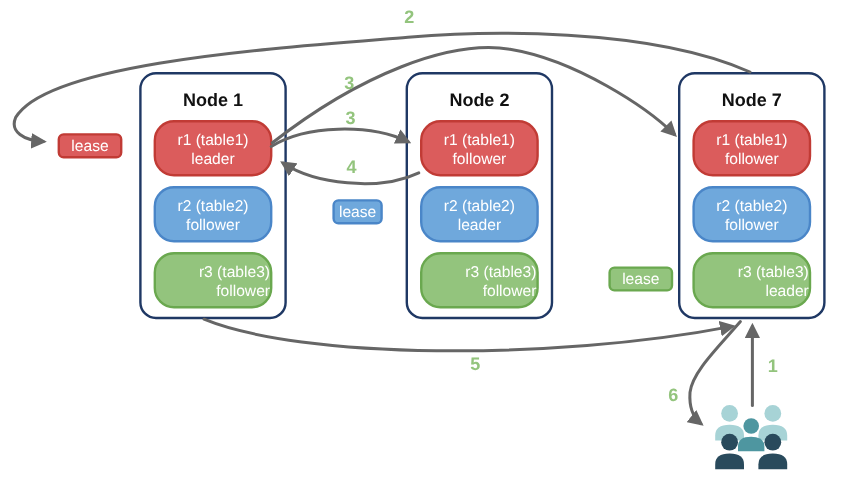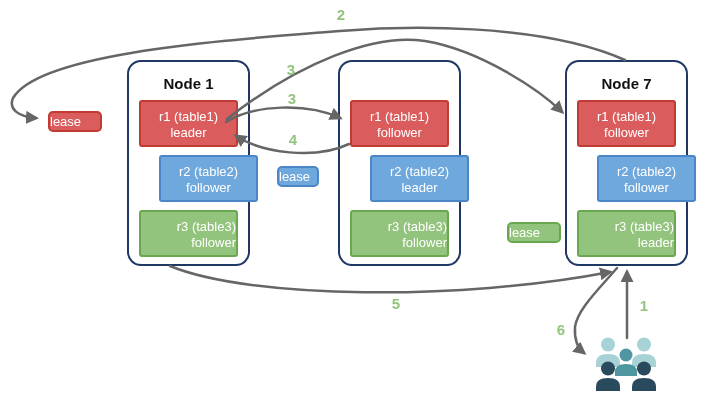--- a/index.html
+++ b/index.html
@@ -11,29 +11,29 @@
   }
   *{margin:0;padding:0;box-sizing:border-box;}
   html,body{background:#ffffff;}
   body{font-family:"Liberation Sans", sans-serif;}
   .stage{position:relative;width:704px;height:405px;background:#fff;overflow:hidden;}
   .arrows{position:absolute;left:0;top:0;width:704px;height:405px;z-index:5;pointer-events:none;}
   .node{position:absolute;top:60px;width:123px;height:206px;background:#fff;
         border:2px solid var(--node-border);border-radius:14px;z-index:1;}
   .node-title{position:absolute;top:13px;left:0;width:100%;text-align:center;
         font-size:15px;font-weight:bold;color:#111;}
-  .replica{position:absolute;left:10px;width:99px;height:47px;border-radius:3px;
+  .replica{position:absolute;left:10px;width:99px;height:47px;border-radius:17px;
         color:#fff;text-align:center;font-size:13px;line-height:16px;padding-top:7px;}
   .replica span{display:block;}
-  .r1{top:38px;} .r2{top:93px;margin-left:20px;} .r3{top:148px;}
+  .r1{top:38px;} .r2{top:93px;} .r3{top:148px;}
   .red{background:var(--red-fill);border:2px solid var(--red-border);}
   .blue{background:var(--blue-fill);border:2px solid var(--blue-border);}
   .green{background:var(--green-fill);border:2px solid var(--green-border);text-align:right;}
   .lease{position:absolute;height:21px;border-radius:5px;color:#fff;font-size:13px;
-        line-height:18px;text-align:left;z-index:6;}
+        line-height:18px;text-align:center;z-index:6;}
   .lease-red{left:48px;top:111px;width:54px;background:var(--red-fill);border:2px solid var(--red-border);}
   .lease-blue{left:277px;top:166px;width:42px;background:var(--blue-fill);border:2px solid var(--blue-border);}
   .lease-green{left:507px;top:222px;width:54px;background:var(--green-fill);border:2px solid var(--green-border);}
   .step{position:absolute;transform:translateX(-50%);font-size:15px;font-weight:bold;
         color:var(--step);z-index:6;}
   .users{position:absolute;left:593px;top:335px;z-index:2;}
 </style>
 </head>
 <body>
 
@@ -49,37 +49,38 @@
       <path d="M625,60 C540,22 400,26 340,31 C230,40 40,52 13,98 C8,110 20,117 36,118" marker-end="url(#ah)"></path>
       <path d="M227,119 C300,62 375,33 425,41 C480,50 540,90 562,112" marker-end="url(#ah)"></path>
       <path d="M226,122 C255,104 308,103 340,118" marker-end="url(#ah)"></path>
       <path d="M349,144 C315,160 262,153 236,136" marker-end="url(#ah)"></path>
       <path d="M170,266 C250,299 460,301 610,272" marker-end="url(#ah)"></path>
       <path d="M627,338 L627,272" marker-end="url(#ah)"></path>
       <path d="M617,268 C598,290 577,310 575,327 C574,342 579,349 584,353" marker-end="url(#ah)"></path>
     </g>
   </svg>
 
-  <div class="node" style="left:127px">
+  <div class="node" style="left:116px">
     <div class="node-title">Node 1</div>
     <div class="replica r1 red">
       <span>r1 (table1)</span>
       <span>leader</span>
     </div>
     <div class="replica r2 blue">
       <span>r2 (table2)</span>
       <span>follower</span>
     </div>
     <div class="replica r3 green">
       <span>r3 (table3)</span>
       <span>follower</span>
     </div>
   </div>
 
   <div class="node" style="left:338px">
+    <div class="node-title">Node 2</div>
     <div class="replica r1 red">
       <span>r1 (table1)</span>
       <span>follower</span>
     </div>
     <div class="replica r2 blue">
       <span>r2 (table2)</span>
       <span>leader</span>
     </div>
     <div class="replica r3 green">
       <span>r3 (table3)</span>

